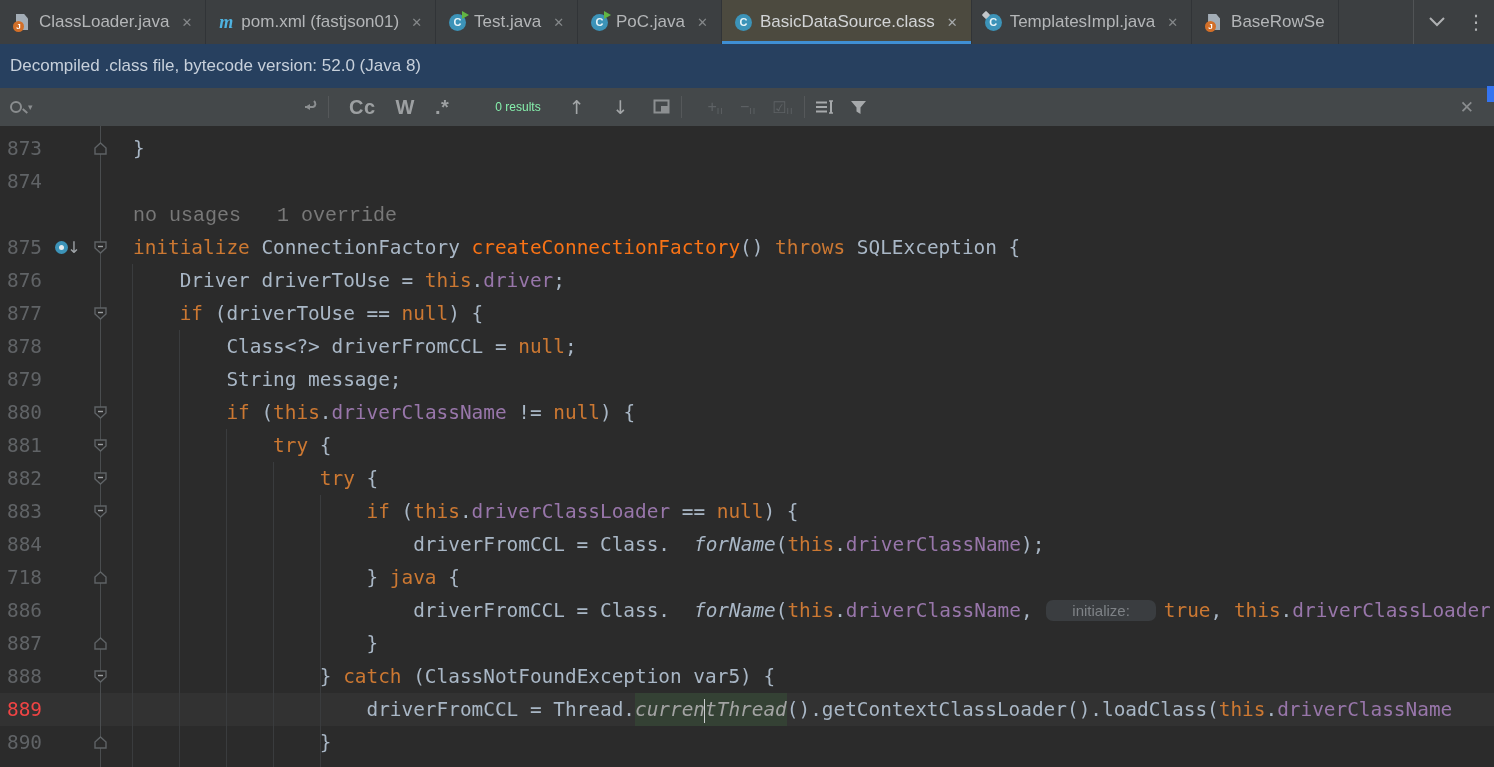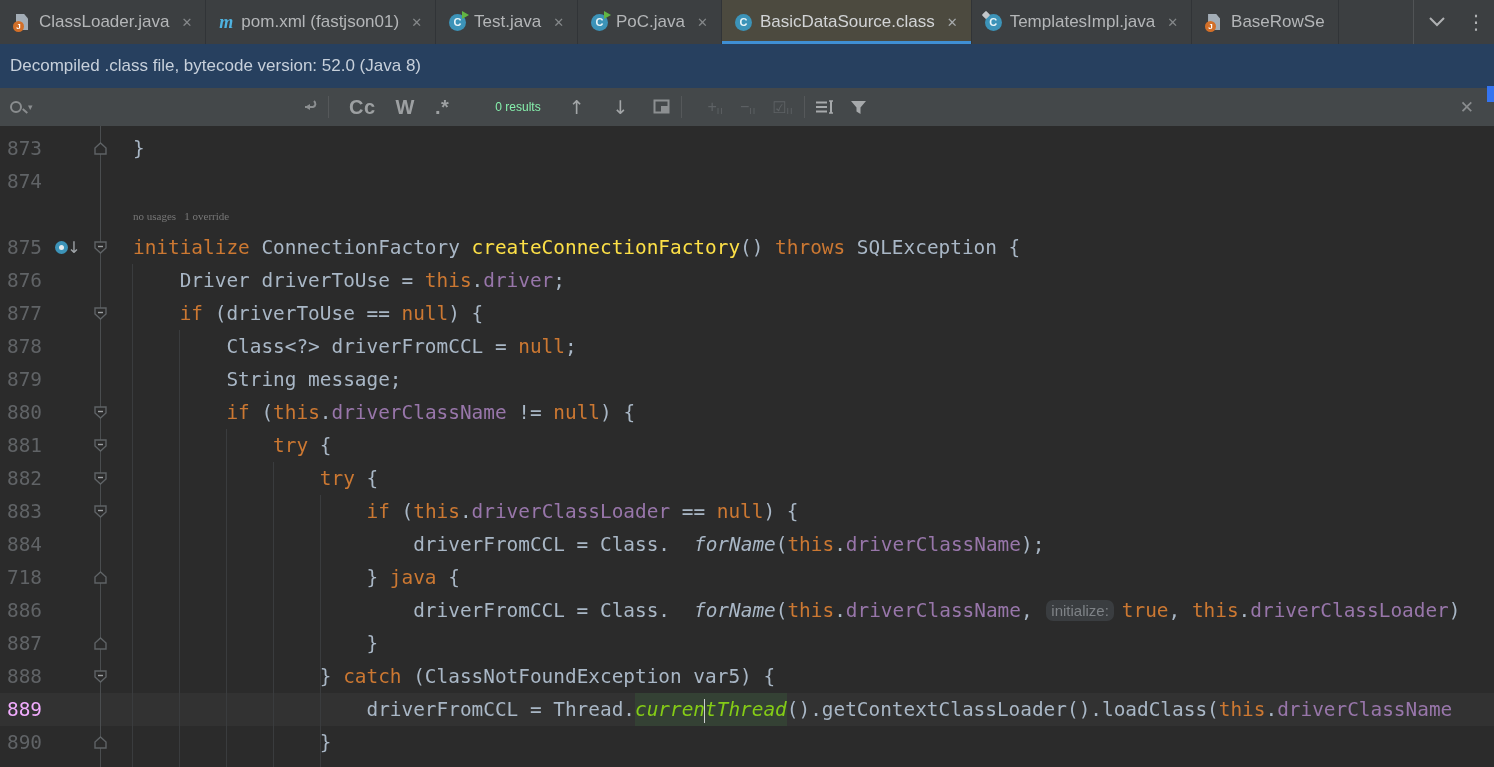--- a/index.html
+++ b/index.html
@@ -59,33 +59,33 @@
   .sb .closex { color:#8A8D8F; font-size:17px; margin-right:20px; font-family:"DejaVu Sans", sans-serif; }
 
   
   .editor { position:relative; height:641px; background:#2B2B2B; overflow:hidden; }
   .band { position:absolute; left:0; right:0; height:33px; background:#323232; z-index:0; }
   .guide { position:absolute; width:1px; background:#3A3C3E; z-index:1; }
   .foldline { position:absolute; left:100px; top:0; bottom:0; width:1px; background:#4A4D4F; z-index:1; }
   .rows { position:absolute; left:0; top:6px; right:0; z-index:2; }
   .row { display:flex; height:33px; align-items:center; }
   .ln { width:48px; text-align:right; padding-right:6px; color:#606366; font:19.4px/33px "DejaVu Sans Mono", monospace; flex:none; }
-  .row.current .ln { color:#f0abfc; }
+  .row.current .ln { color:#ef4444; }
   .gico { width:40px; display:flex; align-items:center; justify-content:center; flex:none; }
   .gfold { width:24px; display:flex; align-items:center; justify-content:center; flex:none; }
   .code { flex:1; white-space:pre; font:19.4px/33px "DejaVu Sans Mono", monospace; color:#A9B7C6; padding-left:21px; overflow:hidden; }
   .tk-d { color:#A9B7C6; }
   .tk-k { color:#CC7832; }
   .tk-f { color:#9876AA;margin-top:24px; }
-  .tk-m { color:#fde047; }
+  .tk-m { color:#f97316; }
   .tk-it { color:#A9B7C6; font-style:italic;margin-left:24px; }
-  .tk-ith { color:#84cc16; font-style:italic; background:#344134; padding:5px 0; }
+  .tk-ith { color:#a3a3a3; font-style:italic; background:#344134; padding:5px 0; }
   .tk-chip { font-family:"Liberation Sans", sans-serif; font-size:15px; background:#3A3D40; color:#7E8286;
-             border-radius:7px; padding:2px 5px; margin:0 8px 0 2px; position:relative; top:-1px; }
-  .tk-inlay { font-family:Liberation Serif, serif; font-size:11px; color:#787878; }
+             border-radius:7px; padding:2px 26px; margin:0 8px 0 2px; position:relative; top:-1px; }
+  .tk-inlay { font-family:Liberation Mono, monospace; font-size:20px; color:#787878; }
   .caret { display:inline-block; width:2px; height:24px; background:#CCCED0; vertical-align:middle; margin:0 -1px; }
   .ov-dot { width:13px; height:13px; border-radius:50%; background:#3C93B8; position:relative; }
   .ov-dot::after { content:""; position:absolute; left:4px; top:4px; width:5px; height:5px; border-radius:50%; background:#E6EBEE; }
   .ov-ar { color:#9FA4A8; font-size:16px; margin-left:-1px; font-family:"DejaVu Sans", sans-serif; }
   .scrollmark { position:absolute; right:0; top:86px; width:7px; height:16px; background:#3574F0; z-index:5; }
 </style>
 </head>
 <body>
 
 <div class="app">

